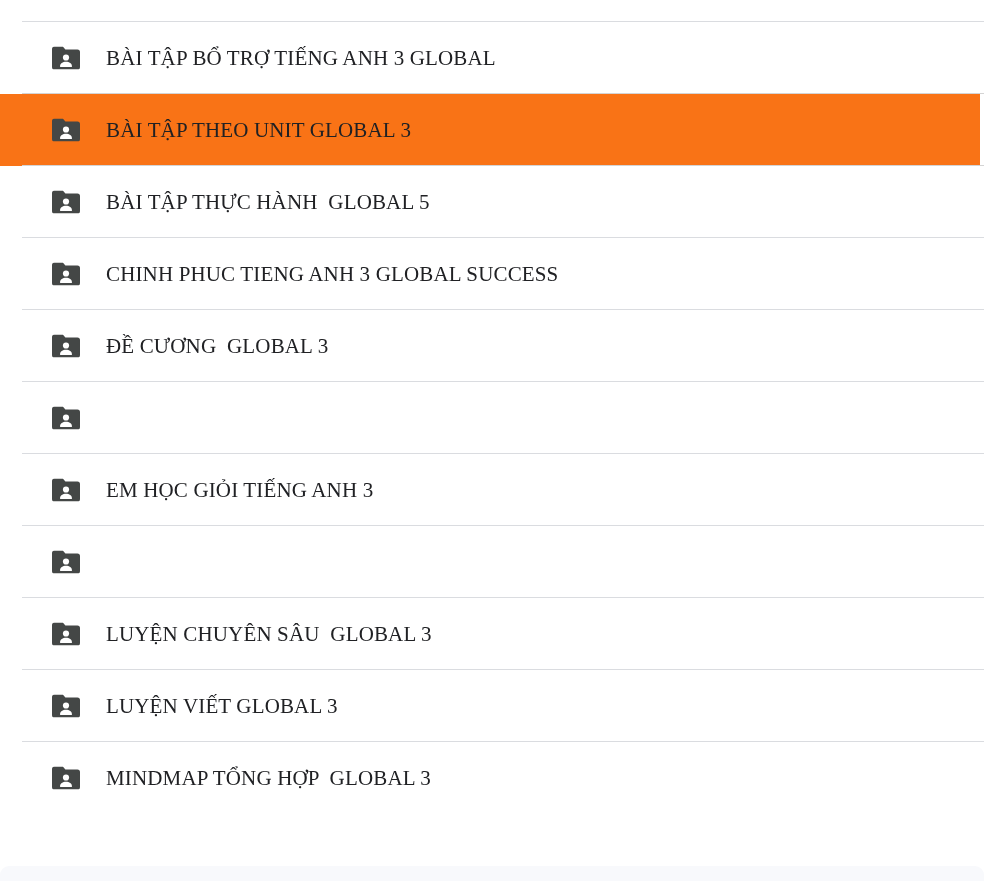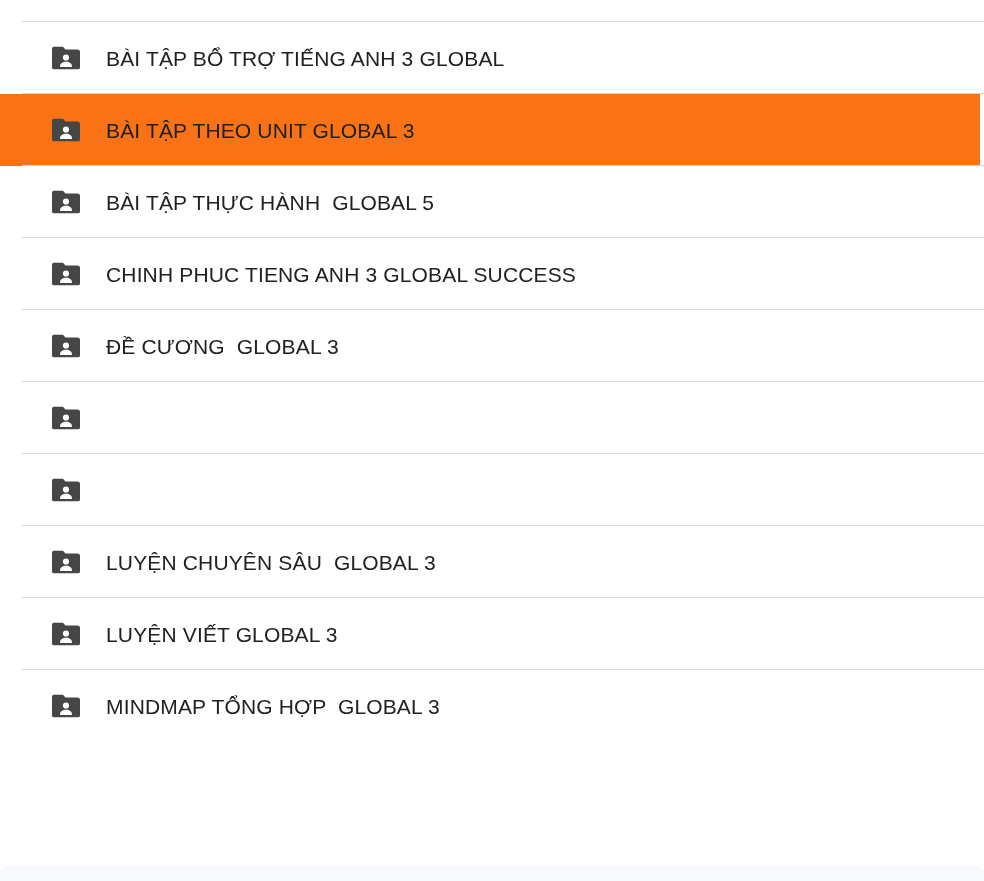--- a/index.html
+++ b/index.html
@@ -99,20 +99,21 @@
   }
 
   .row-label {
     position: absolute;
     left: 106px;
     font-size: 21px;
     color: #202124;
     letter-spacing: 0.15px;
     white-space: pre;
     line-height: 1;
+    font-family: Liberation Serif, serif;
   }
 
   
   .bottom-panel {
     position: absolute;
     left: 0;
     top: 866px;
     width: 984px;
     height: 15px;
     background: #f8f9fc;
@@ -185,20 +186,29 @@
             <path d="M14 15.2c-3.3 0-5.9 1.9-5.9 4.2v1.1h11.8v-1.1c0-2.3-2.6-4.2-5.9-4.2z" fill="#ffffff"></path>
           </svg></span>
         <span class="row-divider"></span>
       </div>
       <div class="row">
         <span class="folder-icon" style="--ic: #444746;"><svg viewBox="0 0 28 23" xmlns="http://www.w3.org/2000/svg">
             <path d="M2.6 0h8.2l2.6 2.9h12a2.6 2.6 0 0 1 2.6 2.6v14.9A2.6 2.6 0 0 1 25.4 23H2.6A2.6 2.6 0 0 1 0 20.4V2.6A2.6 2.6 0 0 1 2.6 0z" fill="var(--ic)"></path>
             <circle cx="14" cy="11" r="3.1" fill="#ffffff"></circle>
             <path d="M14 15.2c-3.3 0-5.9 1.9-5.9 4.2v1.1h11.8v-1.1c0-2.3-2.6-4.2-5.9-4.2z" fill="#ffffff"></path>
           </svg></span>
+        <span class="row-label">EM HỌC GIỎI TIẾNG ANH 3</span>
+        <span class="row-divider"></span>
+      </div>
+      <div class="row">
+        <span class="folder-icon" style="--ic: #444746;"><svg viewBox="0 0 28 23" xmlns="http://www.w3.org/2000/svg">
+            <path d="M2.6 0h8.2l2.6 2.9h12a2.6 2.6 0 0 1 2.6 2.6v14.9A2.6 2.6 0 0 1 25.4 23H2.6A2.6 2.6 0 0 1 0 20.4V2.6A2.6 2.6 0 0 1 2.6 0z" fill="var(--ic)"></path>
+            <circle cx="14" cy="11" r="3.1" fill="#ffffff"></circle>
+            <path d="M14 15.2c-3.3 0-5.9 1.9-5.9 4.2v1.1h11.8v-1.1c0-2.3-2.6-4.2-5.9-4.2z" fill="#ffffff"></path>
+          </svg></span>
         <span class="row-divider"></span>
       </div>
       <div class="row">
         <span class="folder-icon" style="--ic: #444746;"><svg viewBox="0 0 28 23" xmlns="http://www.w3.org/2000/svg">
             <path d="M2.6 0h8.2l2.6 2.9h12a2.6 2.6 0 0 1 2.6 2.6v14.9A2.6 2.6 0 0 1 25.4 23H2.6A2.6 2.6 0 0 1 0 20.4V2.6A2.6 2.6 0 0 1 2.6 0z" fill="var(--ic)"></path>
             <circle cx="14" cy="11" r="3.1" fill="#ffffff"></circle>
             <path d="M14 15.2c-3.3 0-5.9 1.9-5.9 4.2v1.1h11.8v-1.1c0-2.3-2.6-4.2-5.9-4.2z" fill="#ffffff"></path>
           </svg></span>
         <span class="row-label">LUYỆN CHUYÊN SÂU  GLOBAL 3</span>
         <span class="row-divider"></span>

